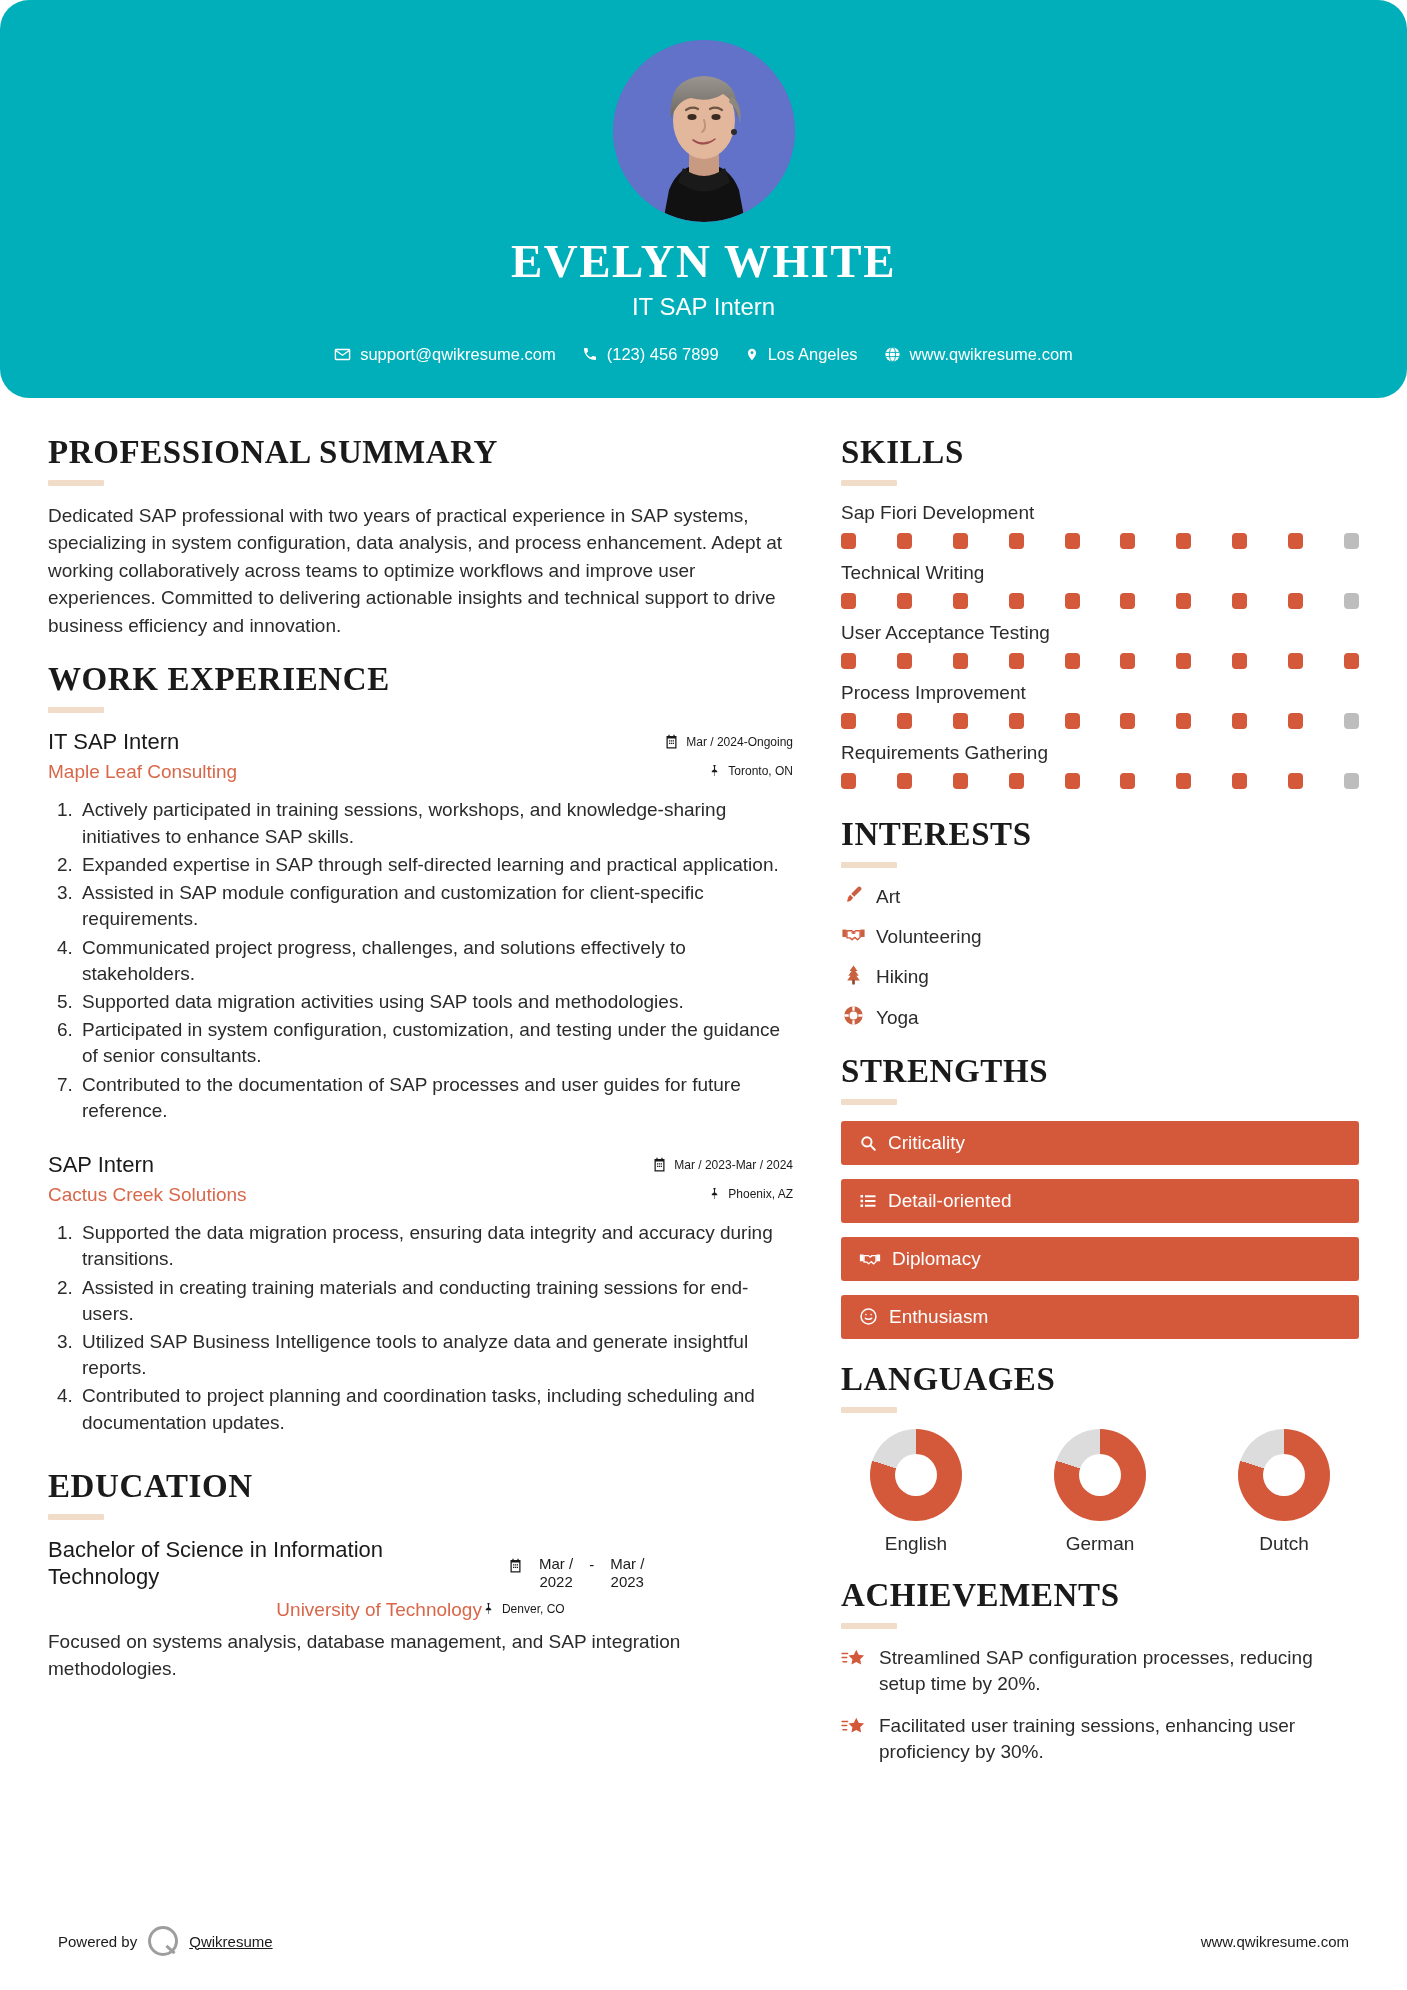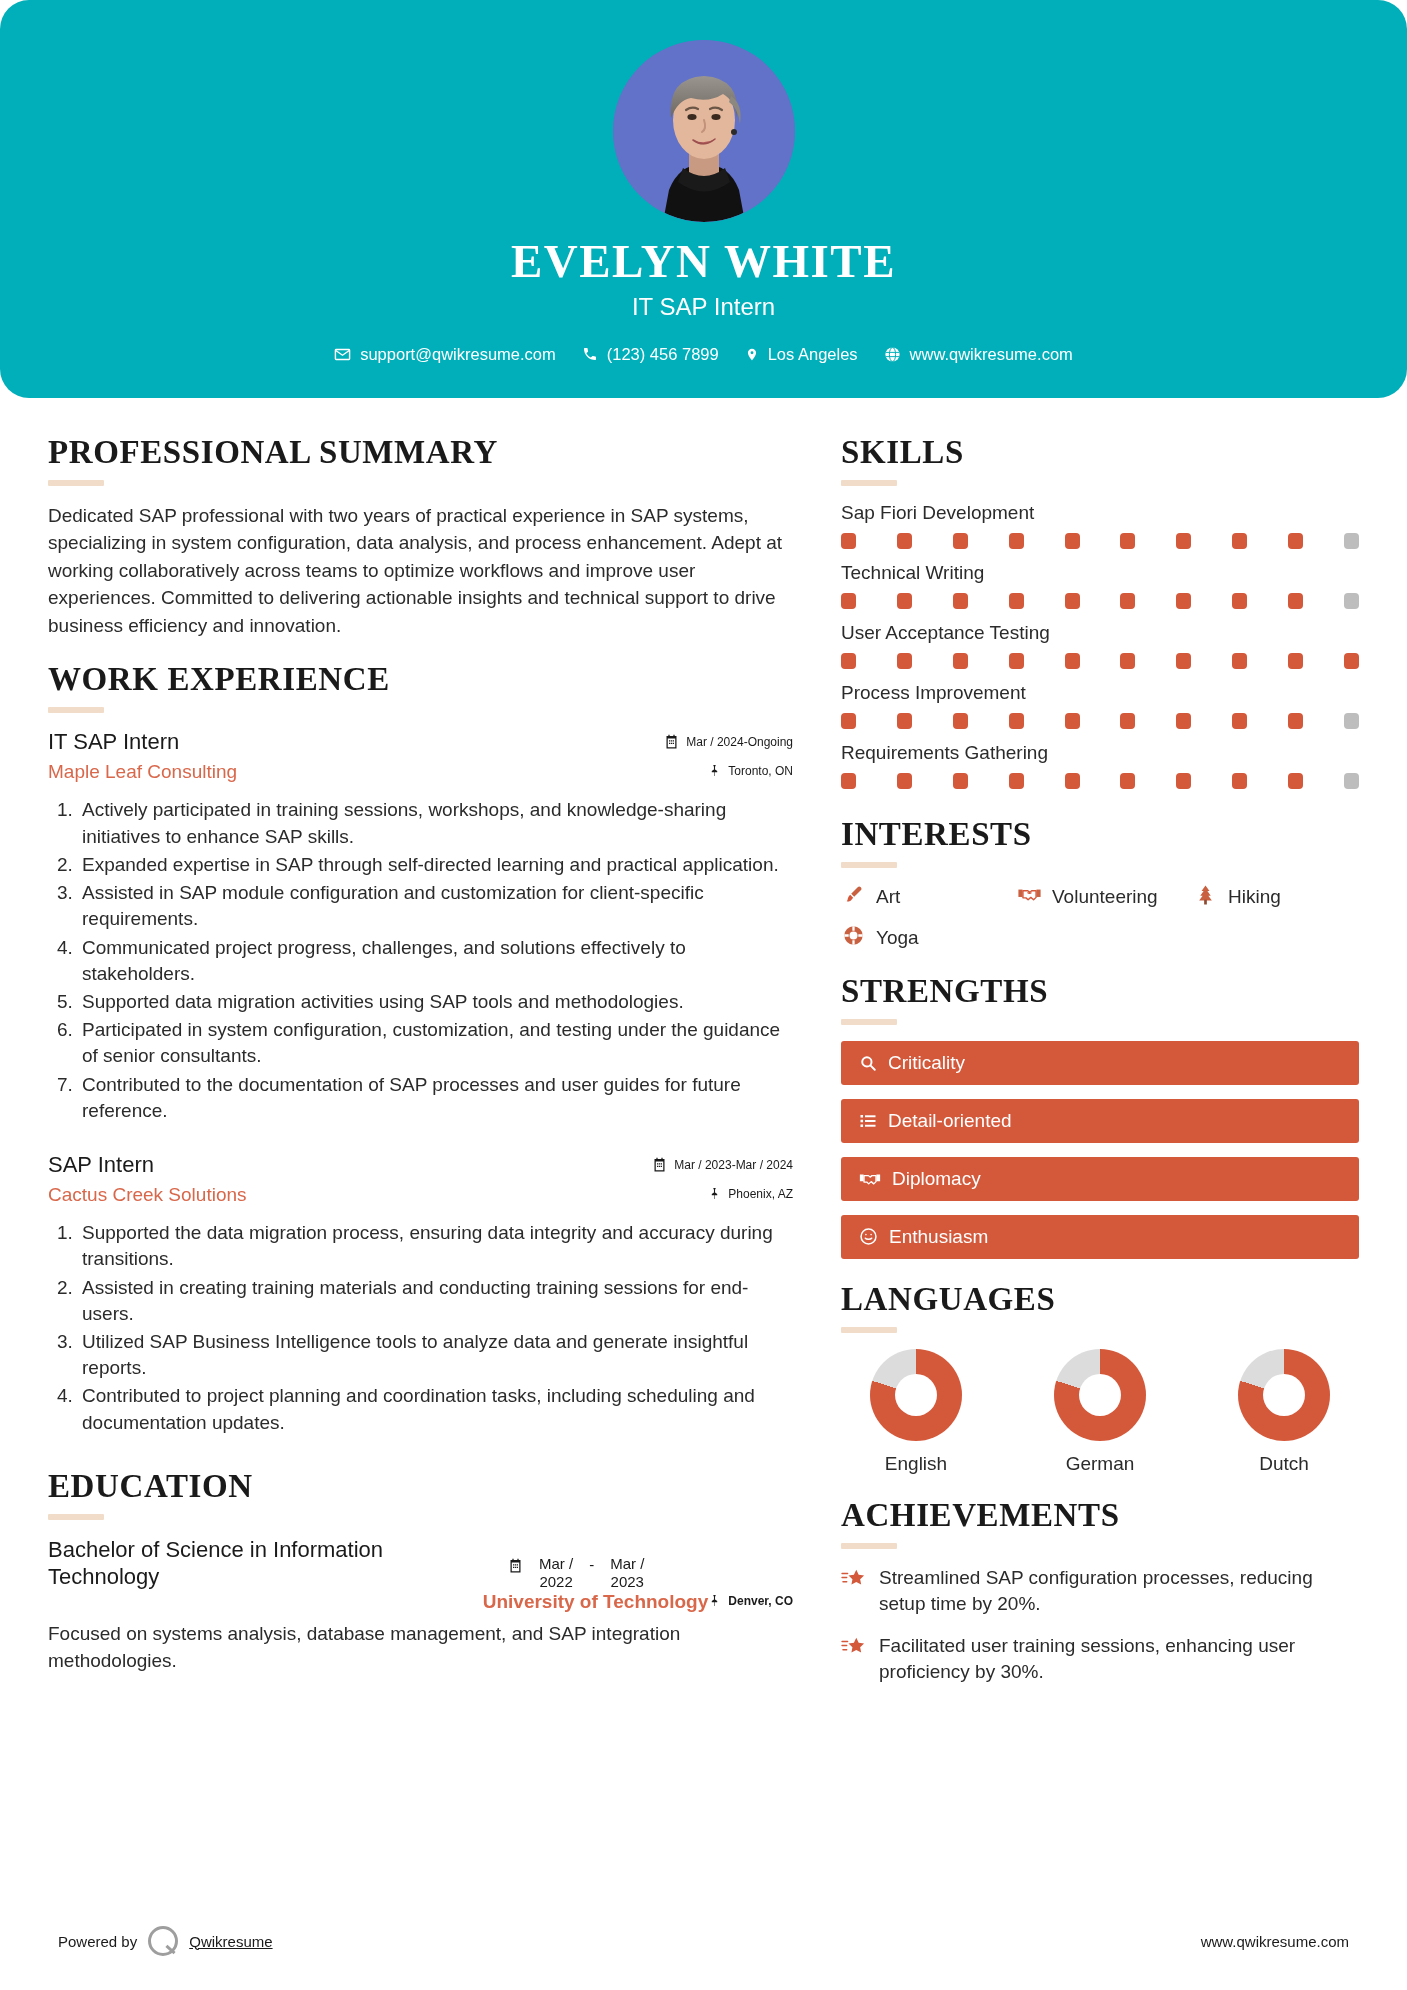--- a/index.html
+++ b/index.html
@@ -157,23 +157,23 @@
     font-size: 15px;
     color: #1a1a1a;
     white-space: nowrap;
     padding-top: 3px;
     margin-top: 16px;
   }
   .edu-date-stack { text-align: center; line-height: 1.22; }
   .edu-dash { padding-top: 1px; }
   .edu-sub {
     display: flex;
-    justify-content: flex-end;
+    justify-content: center;
     align-items: baseline;
-    font-weight: bold;
+    margin-top: 8px;
   }
   .edu-school { font-size: 19px; color: #D9674A; }
   .edu-desc {
     font-size: 19px;
     line-height: 1.4;
     color: #2b2b2b;
     margin-top: 8px;
   }
 
   
@@ -192,21 +192,21 @@
     width: 15px;
     height: 16px;
     border-radius: 4px;
     background: #D4583A;
   }
   .dot.off { background: #BDBDBD; }
 
   
   .interest-grid {
     display: grid;
-    grid-template-columns: 1fr 1fr 1fr;
+    grid-template-columns: 1fr;
     row-gap: 14px;
     column-gap: 10px;
     margin-top: 2px;
   }
   .interest-item {
     display: flex;
     align-items: center;
     gap: 11px;
     font-size: 19px;
     color: #2b2b2b;

